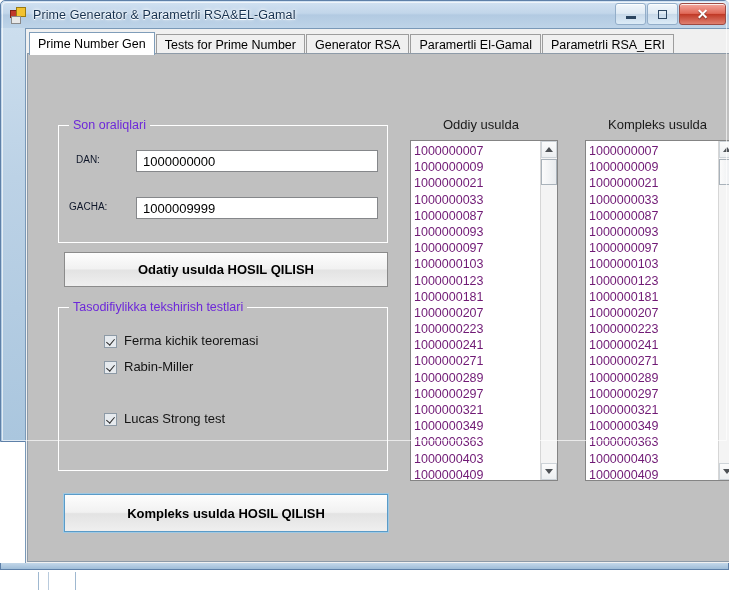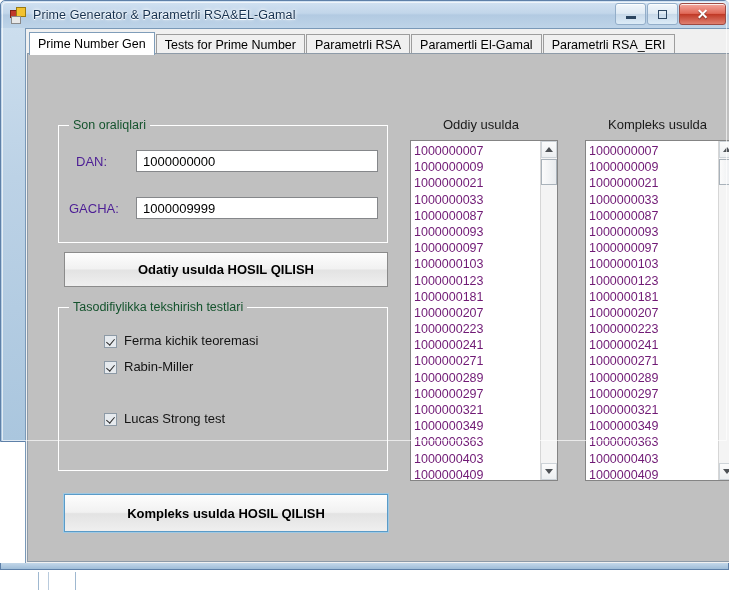--- a/index.html
+++ b/index.html
@@ -144,32 +144,32 @@
     position: absolute;
     border: 1px solid #ffffff;
     box-sizing: border-box;
   }
   .groupbox > .gb-title {
     position: absolute;
     top: -8px; left: 10px;
     background: #c0c0c0;
     padding: 0 4px;
     font-size: 12.5px;
-    color: #14532d;
+    color: #6d28d9;
     white-space: nowrap;
   }
 
   #gb-range { left: 30px; top: 71px; width: 330px; height: 118px; }
   #gb-tests { left: 30px; top: 253px; width: 330px; height: 164px; }
 
   
   .red-label {
     position: absolute;
-    color: #4c1d95;
-    font-size: 13px;
+    color: #0f172a;
+    font-size: 10px;
     white-space: nowrap;
   }
   #lbl-dan   { left: 48px; top: 100px; }
   #lbl-gacha { left: 41px; top: 147px; }
 
   .txtbox {
     position: absolute;
     background: #ffffff;
     border: 1px solid #85878a;
     box-sizing: border-box;
@@ -365,21 +365,21 @@
         <span class="cap-glyph-close">✕</span>
       </div>
     </div>
   </div>
 
   <div id="client">
 
     <div id="tabstrip">
       <div class="tab active">Prime Number Gen</div>
       <div class="tab">Tests for Prime Number</div>
-      <div class="tab">Parametrli RSA</div>
+      <div class="tab">Generator RSA</div>
       <div class="tab">Paramertli El-Gamal</div>
       <div class="tab">Parametrli RSA_ERI</div>
     </div>
 
     <div id="tabpage">
 
       <div class="groupbox" id="gb-range">
         <span class="gb-title">Son oraliqlari</span>
       </div>
 

